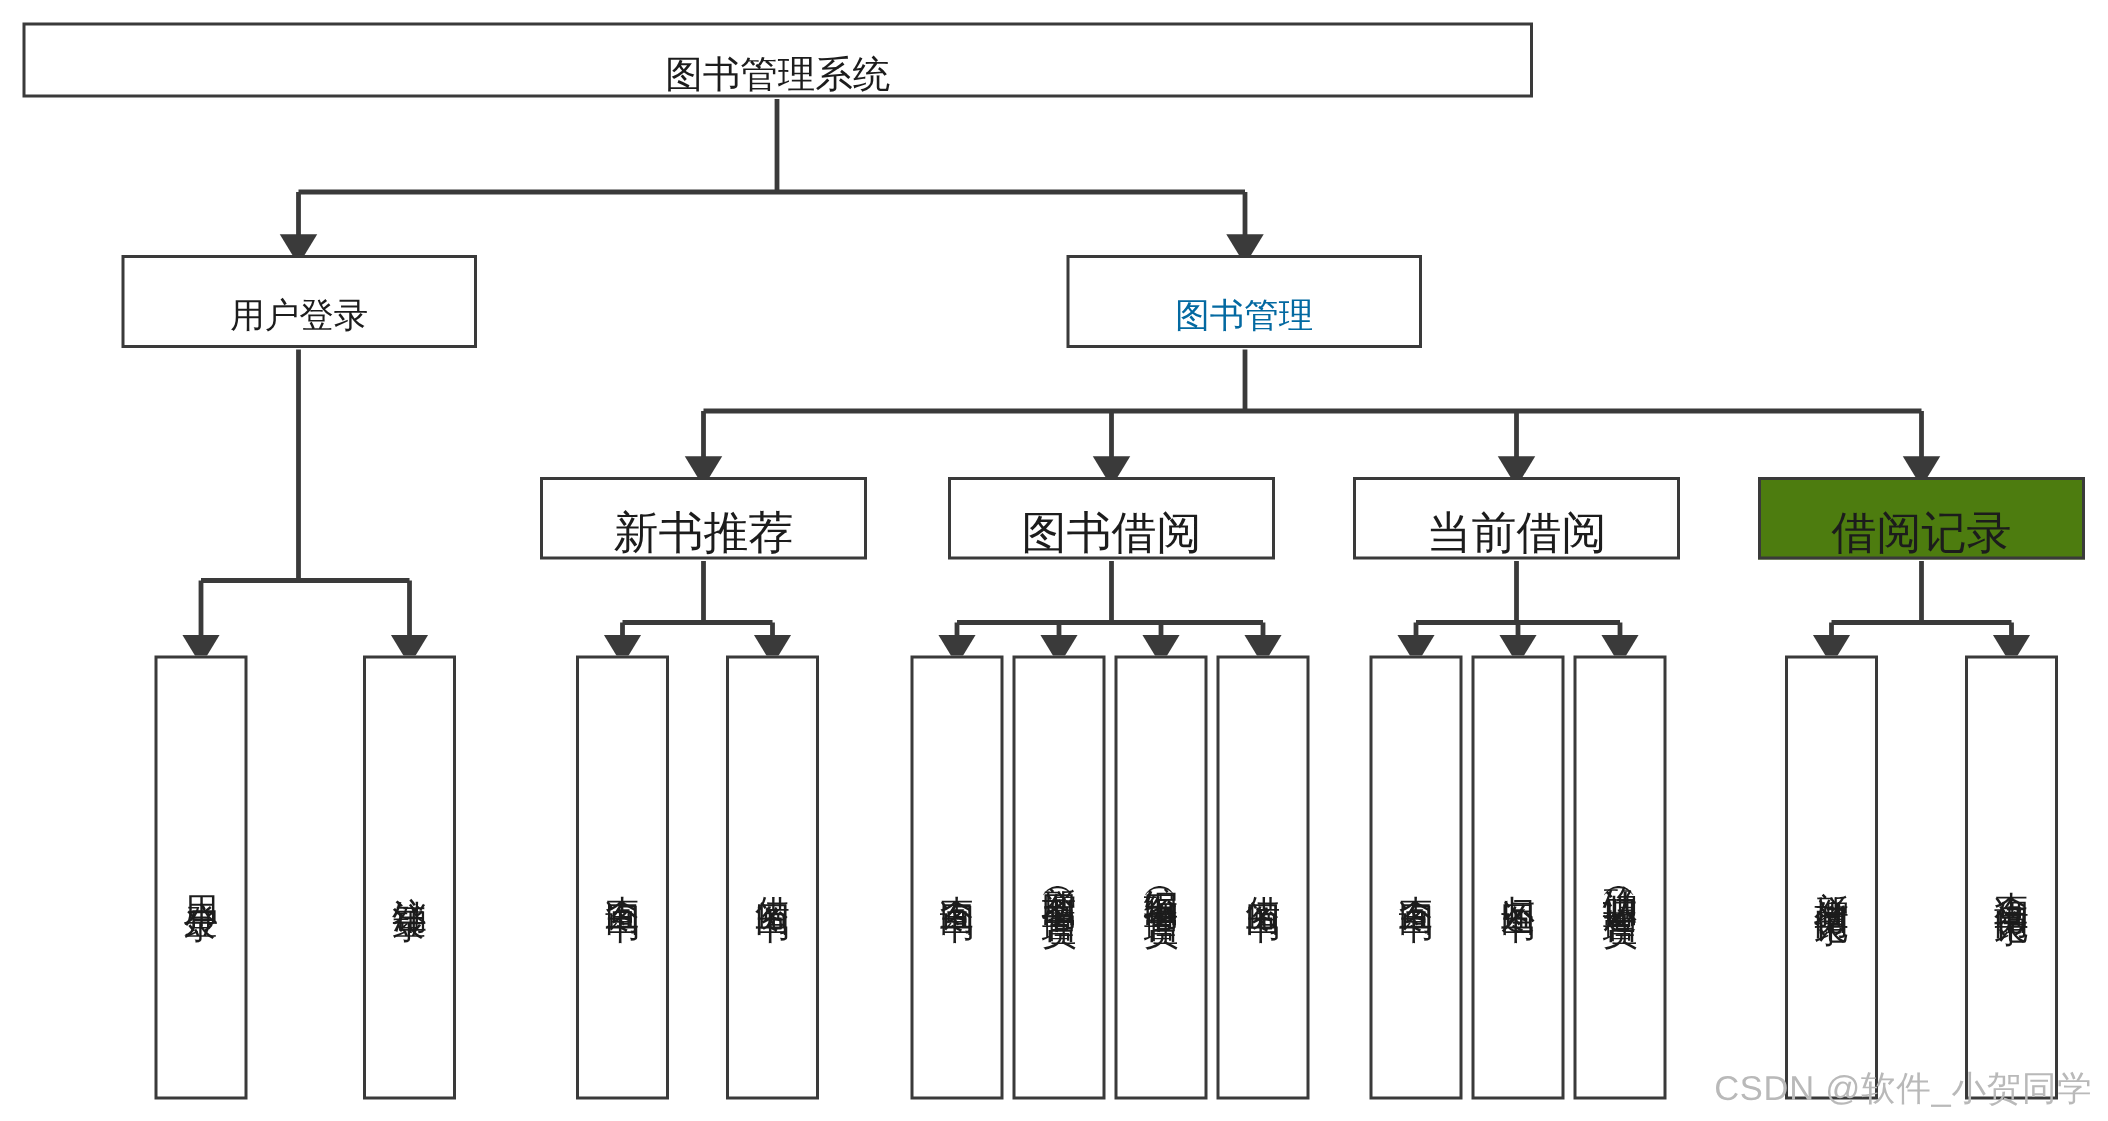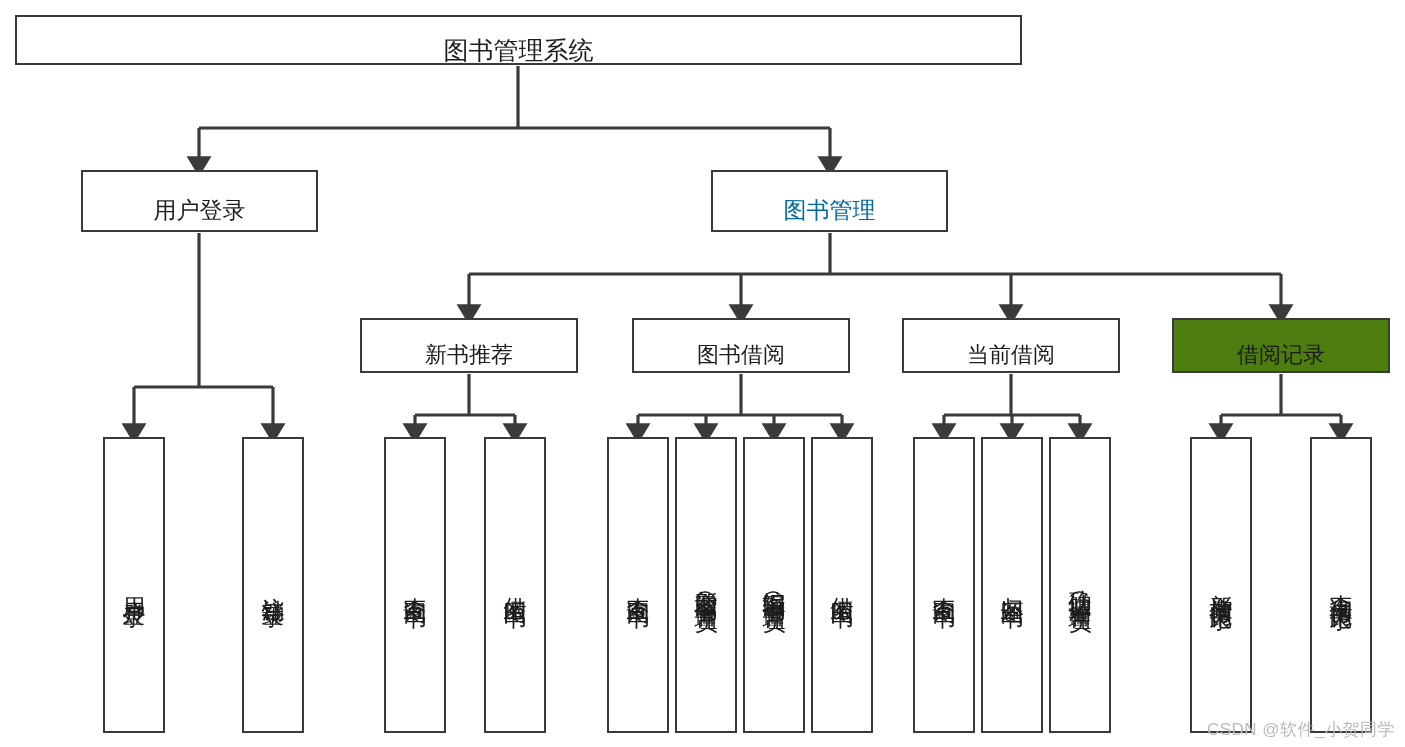--- a/index.html
+++ b/index.html
@@ -37,21 +37,21 @@
     text-align: center;
     line-height: 1.12;
   }
   .node.root {
     font-size: 25px;
   }
   .node.lvl2 {
     font-size: 23px;
   }
   .node.lvl3 {
-    font-size: 22px;
+    font-size: 30px;
   }
   .node.leaf {
     font-size: 23px;
     align-items: center;
     justify-content: center;
     padding: 4px 0;
   }
   .vtext {
     writing-mode: vertical-rl;
     text-orientation: upright;
@@ -62,21 +62,21 @@
   }
   .htext {
     display: block;
     white-space: nowrap;
     margin-top: 20px;
   }
   #watermark {
     position: absolute;
     right: 10px;
     bottom: 6px;
-    font-size: 17px;
+    font-size: 23px;
     color: #b9b9b9;
     letter-spacing: 0.5px;
     white-space: nowrap;
   }
 </style>
 </head>
 <body>
 
 <div id="canvas">
 

